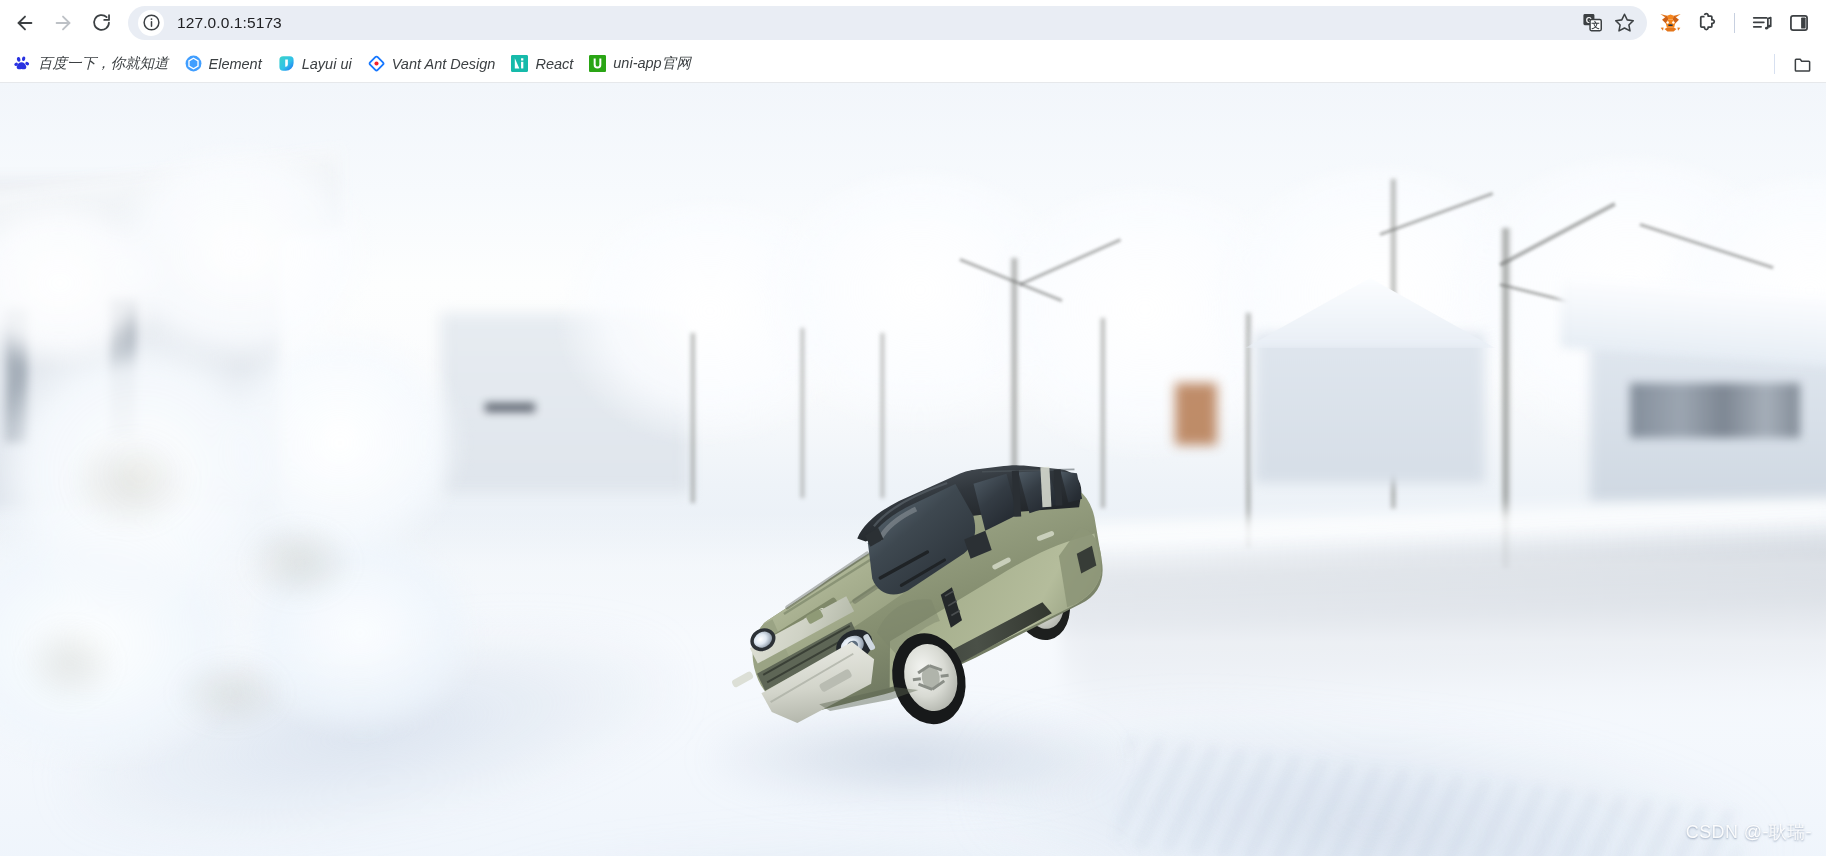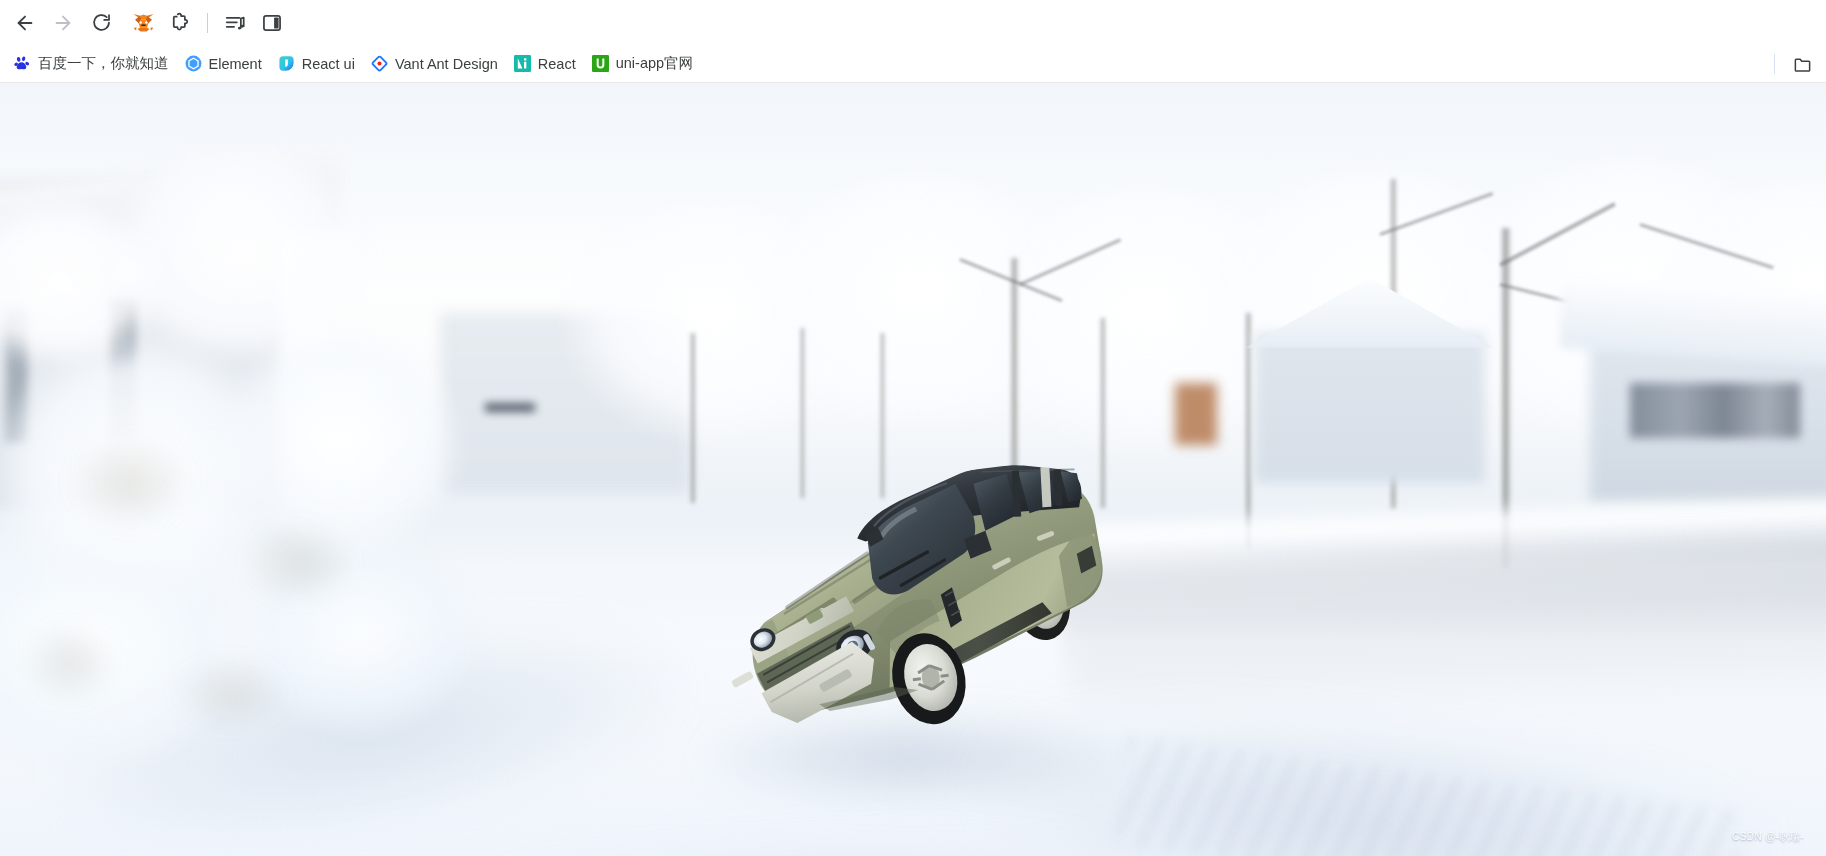--- a/index.html
+++ b/index.html
@@ -107,20 +107,21 @@
 
   
   .bookmarks {
     height: 38px;
     min-height: 38px;
     display: flex;
     align-items: center;
     padding: 0 8px 0 6px;
     background: #ffffff;
     border-bottom: 1px solid #e6e8eb;
+    font-style: italic;
   }
   .bm {
     display: flex;
     align-items: center;
     gap: 7px;
     padding: 4px 8px;
     border-radius: 4px;
     cursor: pointer;
     white-space: nowrap;
     flex: 0 0 auto;
@@ -433,23 +434,23 @@
     top: 630px;
     width: 400px;
     height: 90px;
     background: radial-gradient(ellipse at 50% 50%, rgba(150,168,194,0.38) 0%, rgba(170,186,208,0.16) 52%, rgba(190,204,222,0) 78%);
     filter: blur(16px);
   }
 
   
   .watermark {
     position: absolute;
-    right: 22px;
+    right: 14px;
     bottom: 12px;
-    font-size: 10px;
+    font-size: 18px;
     color: rgba(255,255,255,0.92);
     text-shadow: 0 1px 2px rgba(90,110,140,0.55);
     letter-spacing: 0.4px;
     user-select: none;
     pointer-events: none;
   }
 </style>
 </head>
 <body>
 
@@ -471,20 +472,45 @@
       </svg>
     </div>
 
     <div class="nav-btn">
       <svg width="21" height="21" viewBox="0 0 24 24" fill="none" stroke="#3c4043" stroke-width="2" stroke-linecap="round" stroke-linejoin="round">
         <path d="M20.5 12a8.5 8.5 0 1 1-2.6-6.1"></path>
         <polyline points="20.6 3.6 20.6 9.1 15.1 9.1"></polyline>
       </svg>
     </div>
 
+    <div class="omnibox">
+      <div class="site-info">
+        <svg width="19" height="19" viewBox="0 0 24 24" fill="none" stroke="#3c4043" stroke-width="1.9">
+          <circle cx="12" cy="12" r="9.3"></circle>
+          <line x1="12" y1="11" x2="12" y2="16.6" stroke-linecap="round"></line>
+          <circle cx="12" cy="7.7" r="1.15" fill="#3c4043" stroke="none"></circle>
+        </svg>
+      </div>
+      <div class="url-text" title="127.0.0.1:5173">127.0.0.1:5173</div>
+      <div class="omnibox-actions">
+        <div class="obx-icon">
+          <svg width="21" height="21" viewBox="0 0 24 24">
+            <rect x="1.6" y="2.4" width="12.6" height="12.6" rx="1.6" fill="#3c4043"></rect>
+            <text x="7.9" y="12.2" font-family="Liberation Sans, sans-serif" font-size="9.6" font-weight="bold" fill="#ffffff" text-anchor="middle">G</text>
+            <rect x="9.2" y="8.6" width="12.8" height="12.8" rx="1.6" fill="#ffffff" stroke="#3c4043" stroke-width="1.7"></rect>
+            <text x="15.6" y="18.6" font-family="Liberation Sans, sans-serif" font-size="9.4" font-weight="bold" fill="#3c4043" text-anchor="middle">文</text>
+          </svg>
+        </div>
+        <div class="obx-icon">
+          <svg width="21" height="21" viewBox="0 0 24 24" fill="none" stroke="#3c4043" stroke-width="1.75" stroke-linejoin="round">
+            <polygon points="12 2.6 15.1 9 22 9.9 17 14.8 18.3 21.6 12 18.3 5.7 21.6 7 14.8 2 9.9 8.9 9"></polygon>
+          </svg>
+        </div>
+      </div>
+    </div>
 
     <div class="toolbar-right">
 
       <div class="tb-icon">
         <svg width="25" height="25" viewBox="0 0 32 32">
           <path d="M3 5 L13.2 12.1 L11.6 7.2 Z" fill="#e2761b"></path>
           <path d="M29 5 L18.9 12.2 L20.4 7.2 Z" fill="#e4761b"></path>
           <path d="M3.4 22.6 L7.2 22.4 L6.4 26.4 Z" fill="#e4761b"></path>
           <path d="M28.6 22.6 L24.8 22.4 L25.6 26.4 Z" fill="#e4761b"></path>
           <path d="M11.6 7.2 L13.2 12.1 L18.9 12.2 L20.4 7.2 L16 5.6 Z" fill="#f6851b"></path>
@@ -560,21 +586,21 @@
             <linearGradient id="vantg" x1="0" y1="0" x2="1" y2="1">
               <stop offset="0%" stop-color="#3ad3c8"></stop>
               <stop offset="55%" stop-color="#31c2e8"></stop>
               <stop offset="100%" stop-color="#1b6bf5"></stop>
             </linearGradient>
           </defs>
           <path d="M7.2 1.8h9.6a5.2 5.2 0 0 1 5.2 5.2v4.2a11 11 0 0 1-11 11H7.2A5.2 5.2 0 0 1 2 17V7a5.2 5.2 0 0 1 5.2-5.2z" fill="url(#vantg)"></path>
           <path d="M10.2 6.2h3.7v7.1a3.2 3.2 0 0 1-3.2 3.2h-.5z" fill="#ffffff"></path>
         </svg>
       </span>
-      <span class="bm-label">React ui</span>
+      <span class="bm-label">Layui ui</span>
     </div>
 
     <div class="bm">
       <span class="bm-ico ico-antd">
         <svg width="17" height="17" viewBox="0 0 24 24">
           <rect x="4.4" y="4.4" width="15.2" height="15.2" rx="2.4" fill="none" stroke="#1677ff" stroke-width="2.6" transform="rotate(45 12 12)"></rect>
           <circle cx="12" cy="12" r="2.9" fill="#f5222d"></circle>
         </svg>
       </span>
       <span class="bm-label">Vant Ant Design</span>

